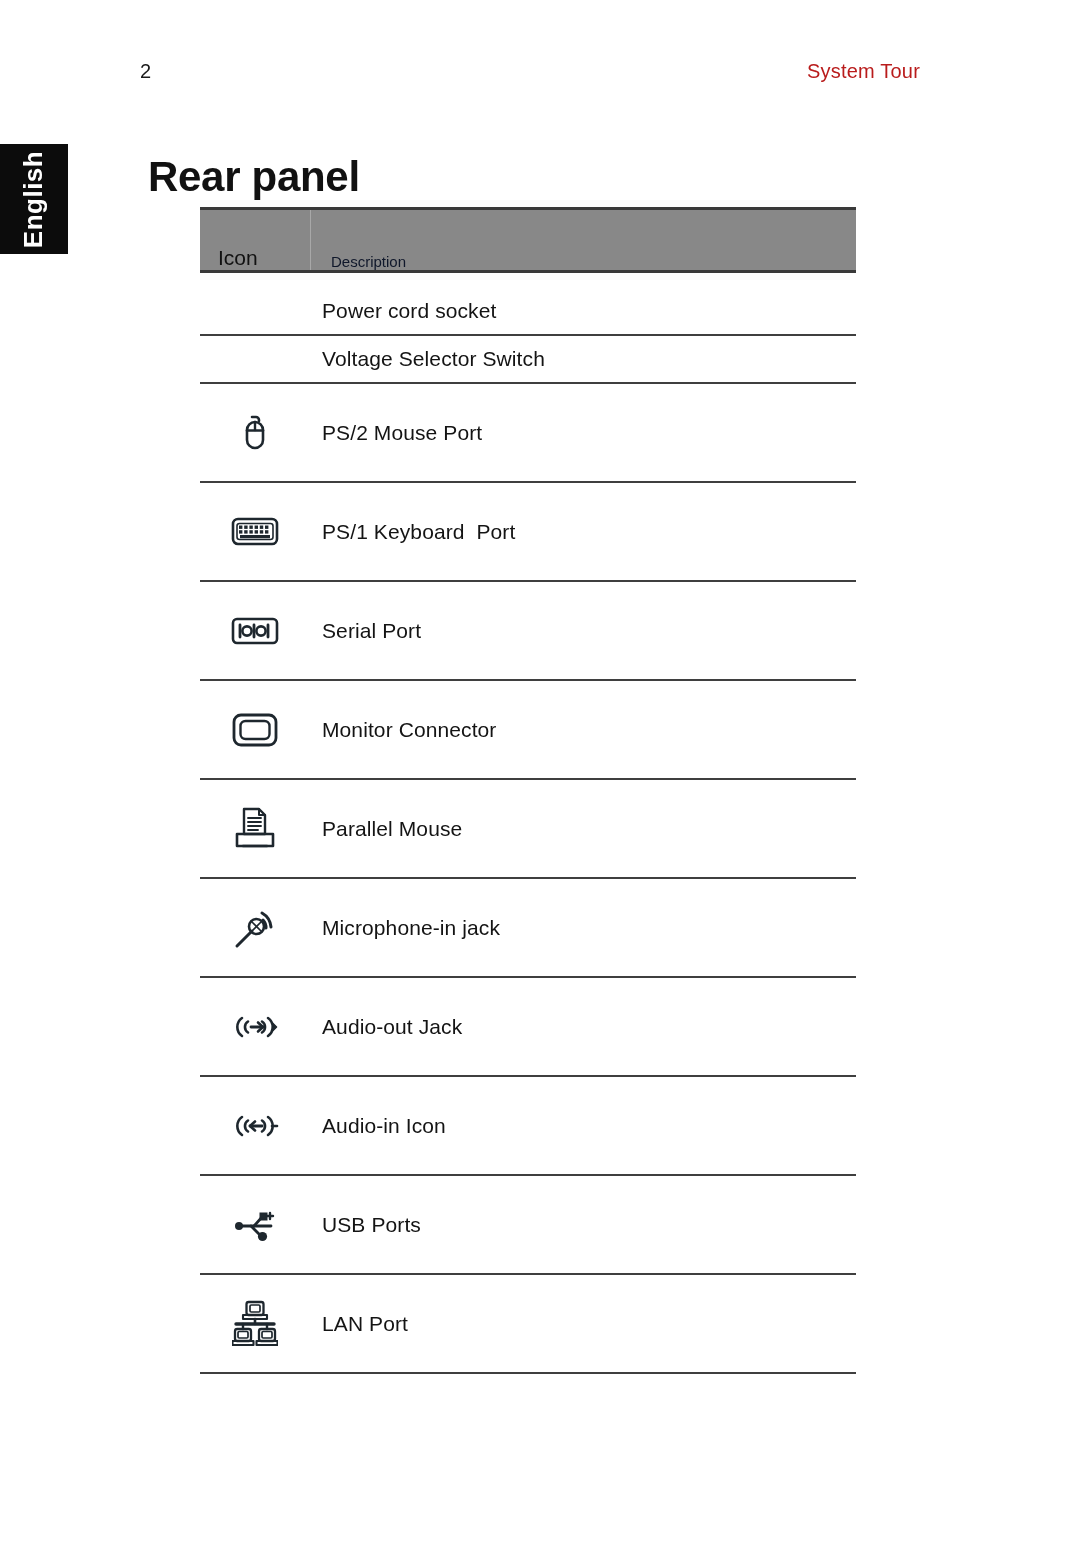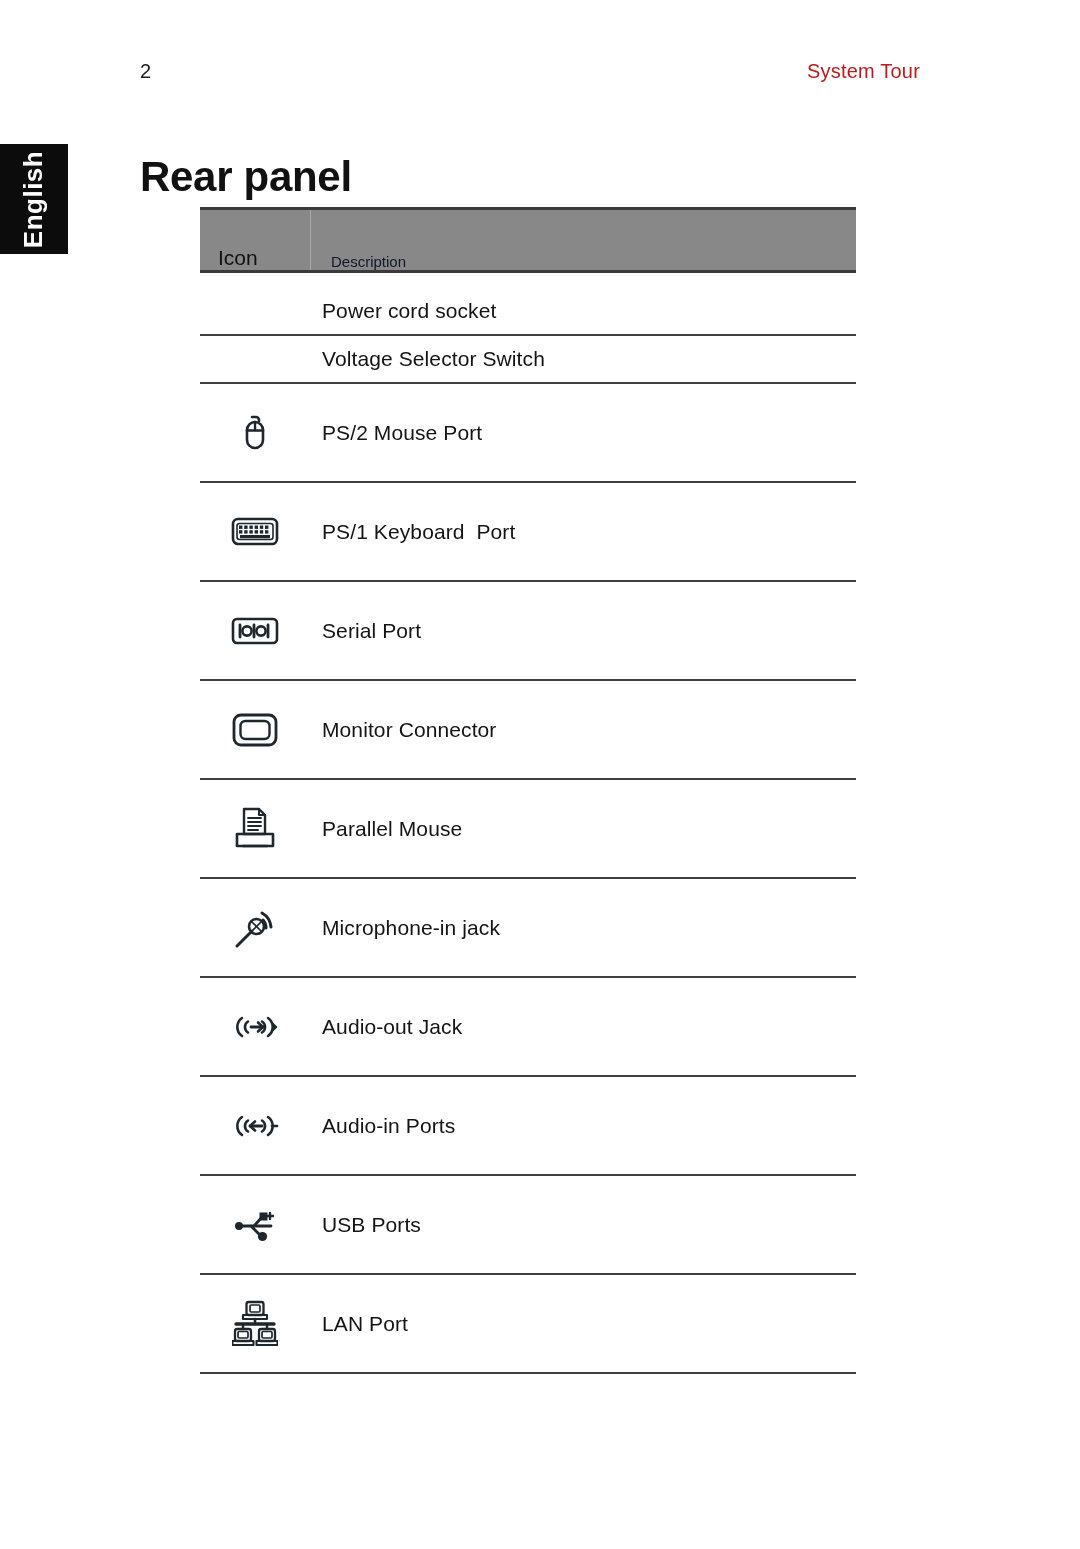--- a/index.html
+++ b/index.html
@@ -59,21 +59,21 @@
     color: #ffffff;
     font-size: 26px;
     font-weight: 700;
     letter-spacing: 0.5px;
   }
 
   
   .section-title {
     position: absolute;
     top: 128px;
-    left: 140px;
+    left: 148px;
     font-size: 42px;
     font-weight: 700;
     color: #111111;
     letter-spacing: -0.3px;
     line-height: 1;
     text-align: right;
   }
 
   
   .spec-table {
@@ -304,21 +304,21 @@
               <path d="M11 9 a11 11 0 0 0 0 18"></path>
               <path d="M17 12.5 a6.5 6.5 0 0 0 0 11"></path>
               <path d="M37 9 a11 11 0 0 1 0 18"></path>
               <path d="M31 12.5 a6.5 6.5 0 0 1 0 11"></path>
             </g>
             <line x1="19" y1="18" x2="31" y2="18" stroke-width="2.8"></line>
             <path d="M24 13.5 L19 18 L24 22.5" stroke-width="2.6"></path>
             <line x1="41" y1="18" x2="46" y2="18" stroke-width="2.6"></line>
           </svg>
         </div>
-        <div class="cell-desc">Audio-in Ports</div>
+        <div class="cell-desc">Audio-in Icon</div>
       </div>
       <div class="table-row tall">
         <div class="cell-icon">
           <svg class="icon-svg" width="42" height="36" viewBox="0 0 42 36" fill="none" stroke="#1e272e" stroke-width="2.2" stroke-linecap="round" stroke-linejoin="round">
             <line x1="7" y1="19" x2="37" y2="19" stroke-width="2.8"></line>
             <circle cx="5" cy="19" r="4" fill="#1e272e" stroke="none"></circle>
             <path d="M20 19 L28 10" stroke-width="2.8"></path>
             <rect x="25.5" y="5.5" width="8" height="8" fill="#1e272e" stroke="none"></rect>
             <path d="M17 19 L26 28" stroke-width="2.8"></path>
             <circle cx="28.5" cy="29.5" r="4.6" fill="#1e272e" stroke="none"></circle>

